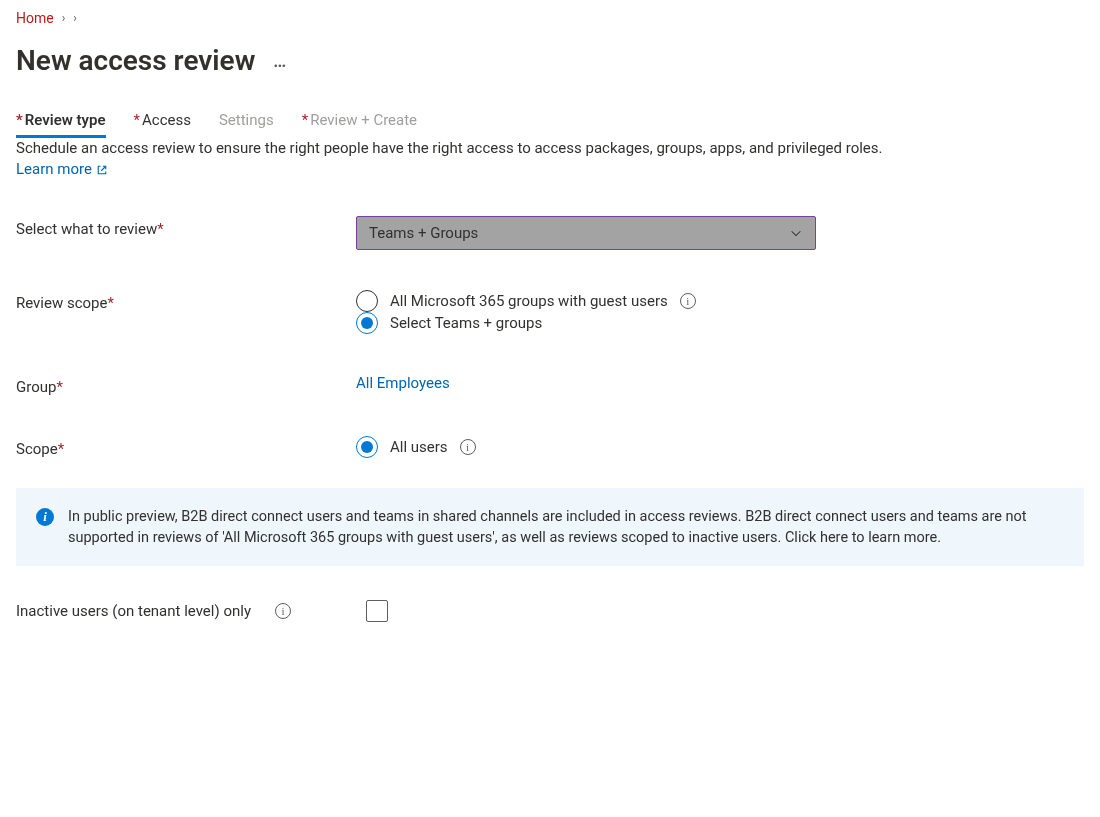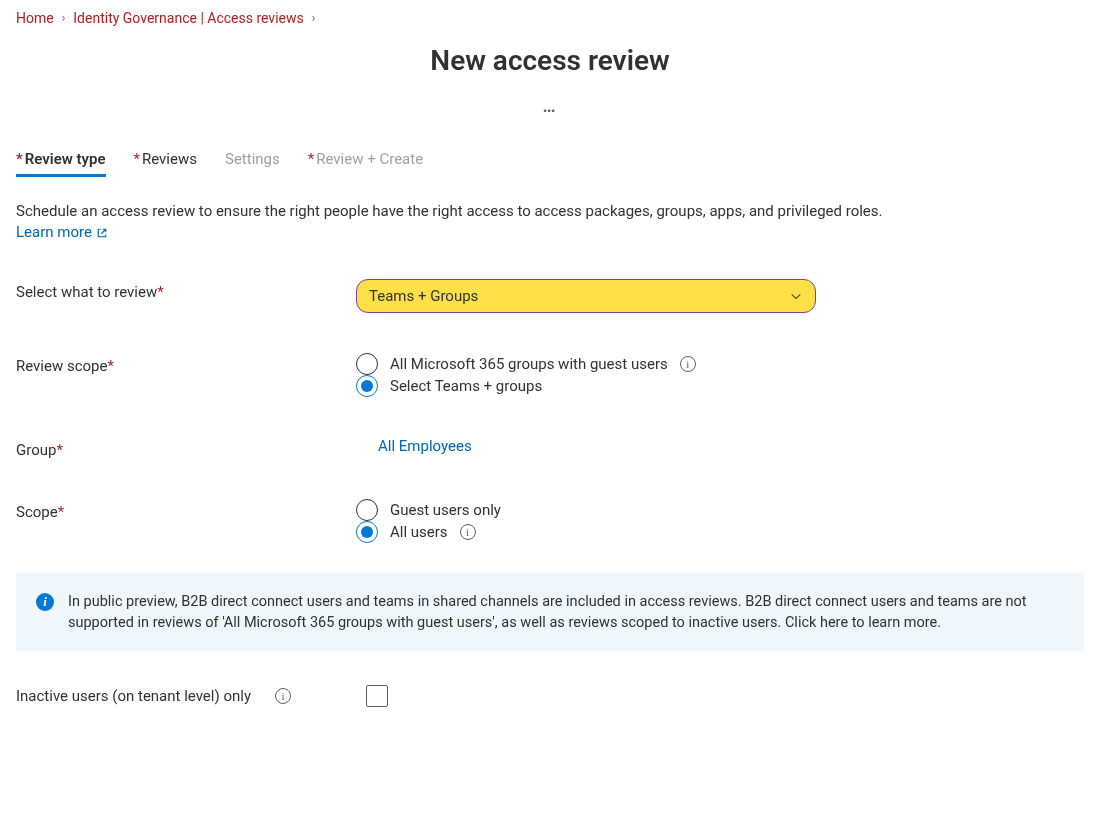--- a/index.html
+++ b/index.html
@@ -22,21 +22,20 @@
   }
   .breadcrumb .crumb { color: #b91c1c; }
   .breadcrumb .chev { color: #605e5c; font-size: 12px; }
   h1.page-title {
     font-size: 28px;
     font-weight: 600;
     margin: 14px 0 4px 0;
     display: flex;
     align-items: center;
     gap: 18px;
-    flex-direction: column;
   }
   .ellipsis { color:#605e5c; font-size:18px; letter-spacing:2px; cursor:pointer; }
   .tabs {
     display: flex;
     gap: 28px;
     margin-top: 30px;
     border-bottom: 1px solid transparent;
   }
   .tab {
     padding: 4px 0 8px 0;
@@ -48,21 +47,21 @@
   .tab .req { color:#a4262c; margin-right:2px; }
   .tab.active { font-weight:600; }
   .tab.active::after {
     content:"";
     position:absolute;
     left:0; right:0; bottom:-1px;
     height:3px;
     background:#0078d4;
   }
   .tab.disabled { color:#a19f9d; cursor:default; }
-  .intro { margin-top: 24px; font-size:15px; line-height:1.4; max-width: 1040px; }
+  .intro { font-size:15px; line-height:1.4; max-width: 1040px; }
   .learn-more { display:inline-flex; align-items:center; gap:4px; }
   .ext-icon { width:12px; height:12px; }
   .form { margin-top: 36px; }
   .field-row {
     display:flex;
     align-items:flex-start;
     margin-bottom: 40px;
   }
   .field-label {
     width: 340px;
@@ -71,28 +70,28 @@
     padding-top:4px;
     display:flex;
     align-items:center;
   }
   .field-label .req { color:#a4262c; }
   .field-control { flex:1; }
   .dropdown {
     width: 460px;
     height: 34px;
     border: 1px solid #7b3f9d;
-    border-radius: 12px;
+    border-radius: 2px;
     display:flex;
     align-items:center;
     justify-content:space-between;
     padding: 0 12px;
     font-size:15px;
     cursor:pointer;
-    background:#fde047;
+    background:#a3a3a3;
   }
   .dropdown .chev-down { color:#323130; }
   .radio-group { display:flex; flex-direction:column; }
   .radio-item { display:flex; align-items:center; gap:12px; font-size:15px; cursor:pointer; }
   .radio {
     width:22px; height:22px; border-radius:50%;
     border:1.5px solid #323130;
     display:flex; align-items:center; justify-content:center;
     flex:0 0 22px;
   }
@@ -103,21 +102,21 @@
     background:#0078d4;
   }
   .info-icon {
     width:16px; height:16px; border-radius:50%;
     border:1px solid #605e5c;
     display:inline-flex; align-items:center; justify-content:center;
     font-size:11px; color:#605e5c;
     font-style: normal;
     font-family: Georgia, serif;
   }
-  .group-link { color:#0065b3; font-size:15px; margin-left:22px; cursor:pointer; }
+  .group-link { color:#0065b3; font-size:15px; margin-left:0; cursor:pointer; }
   .banner {
     margin-top: 30px;
     background:#eff6fc;
     padding: 18px 20px 18px 20px;
     display:flex;
     gap:14px;
     font-size:14.5px;
     line-height:1.45;
   }
   .banner-icon {
@@ -142,35 +141,34 @@
     cursor:pointer;
   }
   .checkbox-label { display:flex; align-items:center; gap:24px; width:340px; flex:0 0 340px; }
 </style>
 </head>
 <body>
 
 <nav class="breadcrumb">
   <a class="crumb">Home</a>
   <span class="chev">›</span>
-  <a class="crumb">Identity Governance | Access reviews</a>
   <span class="chev">›</span>
 </nav>
 
 <h1 class="page-title">
   <span>New access review</span>
   <span class="ellipsis">…</span>
 </h1>
 
 <div class="tabs">
   <div class="tab active">
     <span class="req">*</span><span>Review type</span>
   </div>
   <div class="tab">
-    <span class="req">*</span><span>Reviews</span>
+    <span class="req">*</span><span>Access</span>
   </div>
   <div class="tab disabled">
     <span>Settings</span>
   </div>
   <div class="tab disabled">
     <span class="req">*</span><span>Review + Create</span>
   </div>
 </div>
 
 <div class="intro">
@@ -233,24 +231,20 @@
   </div>
 
   <div class="field-row" style="margin-bottom:20px;">
     <div class="field-label">
       <span>Scope</span>
       <span class="req">*</span>
     </div>
     <div class="field-control">
       <div class="radio-group">
         <div class="radio-item">
-          <span class="radio"></span>
-          <span>Guest users only</span>
-        </div>
-        <div class="radio-item">
           <span class="radio selected"></span>
           <span>All users</span>
           <span class="info-icon">i</span>
         </div>
       </div>
     </div>
   </div>
 
 </div>
 

